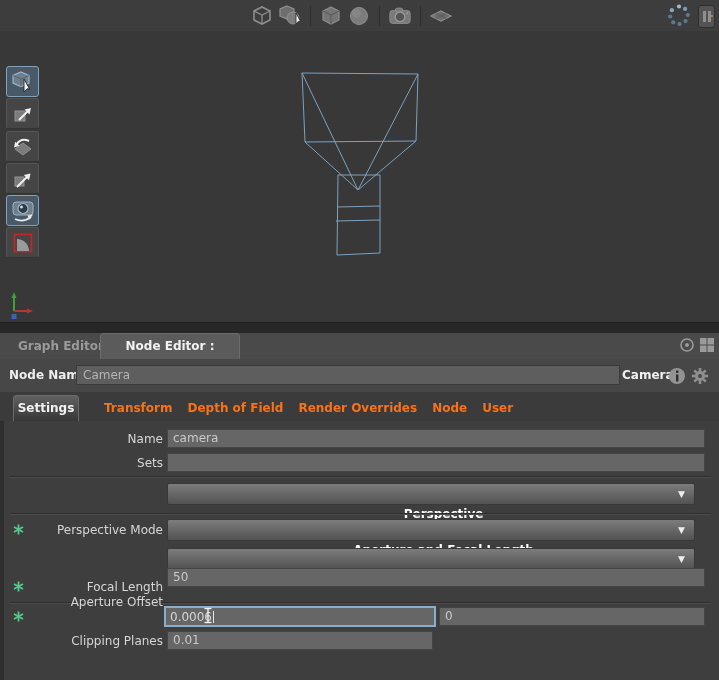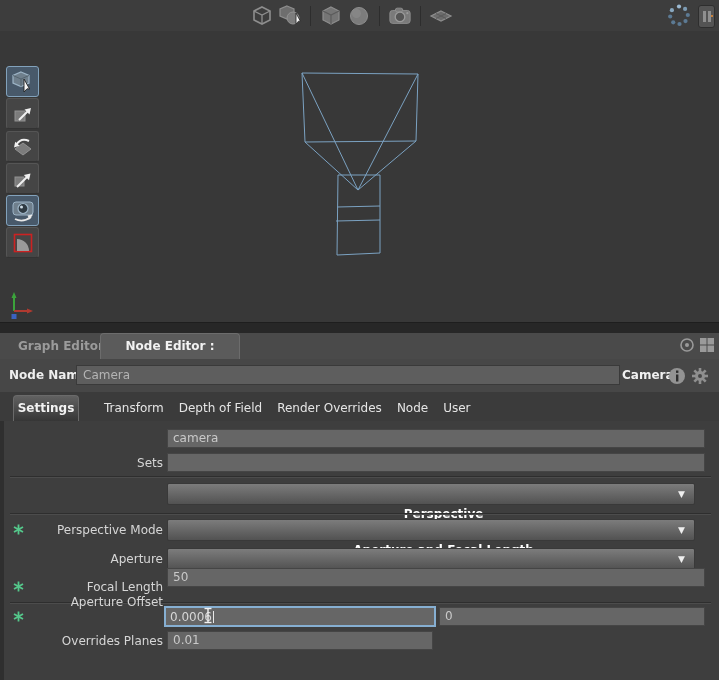--- a/index.html
+++ b/index.html
@@ -36,21 +36,21 @@
   .nn-label{position:absolute;left:9px;top:0;height:33px;line-height:33px;font-weight:bold;color:#eee;}
   .nn-field{position:absolute;left:76px;top:6px;width:530px;height:18px;line-height:18px;background:#5e5e5e;
             border:1px solid #3a3a3a;color:#b4b4b4;padding:0 6px;}
   .nn-type{position:absolute;left:622px;top:0;height:33px;line-height:33px;font-weight:bold;color:#f0f0f0;}
   
   .stabrow{position:absolute;left:0;top:392px;width:719px;height:29px;background:#3b3b3b;padding-left:44px;}
   .stab-active{position:absolute;left:13px;top:3px;width:64px;height:25px;line-height:25px;text-align:center;
                background:linear-gradient(#616161,#363636);border:1px solid #6a6a6a;border-bottom:none;
                border-radius:4px 4px 0 0;font-weight:bold;color:#f2f2f2;}
   .stabs{position:absolute;left:104px;top:3px;height:26px;display:flex;gap:15px;align-items:center;}
-  .stab{font-weight:normal;color:#e5e5e5;}
+  .stab{font-weight:bold;color:#f97316;}
   
   .content{position:absolute;left:0;top:421px;width:719px;height:259px;background:#3e3e3e;}
   .content .ledge{position:absolute;left:0;top:0;width:4px;height:259px;background:#2f2f2f;}
   .rlabel{position:absolute;left:0;width:163px;text-align:right;color:#d6d6d6;}
   .tfield{position:absolute;background:#666;border:1px solid #454545;color:#c9c9c9;
           padding:0 5px;line-height:17px;height:17px;}
   .dd{position:absolute;left:167px;width:526px;height:20px;line-height:20px;
       background:linear-gradient(#7c7c7c,#525252);border:1px solid #393939;border-radius:2px;
       text-align:center;font-weight:bold;color:#fff;white-space:pre;}
   .dd .arr{position:absolute;right:9px;top:0;font-size:9px;color:#eee;}
@@ -248,20 +248,21 @@
       <span class="stab">Depth of Field</span>
       <span class="stab">Render Overrides</span>
       <span class="stab">Node</span>
       <span class="stab">User</span>
     </div>
   </div>
 
   <div class="content">
     <div class="ledge"></div>
 
+    <span class="rlabel" style="top:9px;line-height:19px">Name</span>
     <div class="tfield" style="left:167px;top:8px;width:526px">camera</div>
 
     <span class="rlabel" style="top:33px;line-height:19px">Sets</span>
     <div class="tfield" style="left:167px;top:32px;width:526px"></div>
 
     <div class="sep" style="top:55px"></div>
 
     <div class="dd" style="top:62px">
       <span>Perspective</span>
       <span class="arr">▼</span>
@@ -275,21 +276,20 @@
       <line x1="1" y1="3" x2="10" y2="8"></line>
           <line x1="1" y1="8" x2="10" y2="3"></line>
         </g>
     </svg>
     <span class="rlabel" style="top:98px;line-height:22px">Perspective Mode</span>
     <div class="dd" style="top:98px">
       <span>Aperture and Focal Length</span>
       <span class="arr">▼</span>
     </div>
 
-    <span class="rlabel" style="top:127px;line-height:22px">Aperture</span>
     <div class="dd" style="top:127px">
       <span>Full Frame 35mm    36.00 x 24.00</span>
       <span class="arr">▼</span>
     </div>
 
     <svg class="star" style="top:160px" width="11" height="11" viewBox="0 0 11 11">
       <g stroke="#55c98c" stroke-width="1.8">
           <line x1="5.5" y1="0.5" x2="5.5" y2="10.5"></line>
       <line x1="1" y1="3" x2="10" y2="8"></line>
           <line x1="1" y1="8" x2="10" y2="3"></line>
@@ -314,17 +314,17 @@
     </div>
     <svg width="10" height="17" viewBox="0 0 10 17" style="position:absolute;left:203px;top:186px;">
       <g stroke="#f2f2f2" stroke-width="1.4">
         <line x1="1.5" y1="1.5" x2="8.5" y2="1.5"></line>
           <line x1="1.5" y1="15.5" x2="8.5" y2="15.5"></line>
         <line x1="5" y1="1.5" x2="5" y2="15.5"></line>
       </g>
     </svg>
     <div class="tfield" style="left:439px;top:186px;width:254px">0</div>
 
-    <span class="rlabel" style="top:211px;line-height:19px">Overrides Planes</span>
+    <span class="rlabel" style="top:211px;line-height:19px">Clipping Planes</span>
     <div class="tfield" style="left:167px;top:210px;width:254px">0.01</div>
   </div>
 
 </div>
 
 </body></html>

